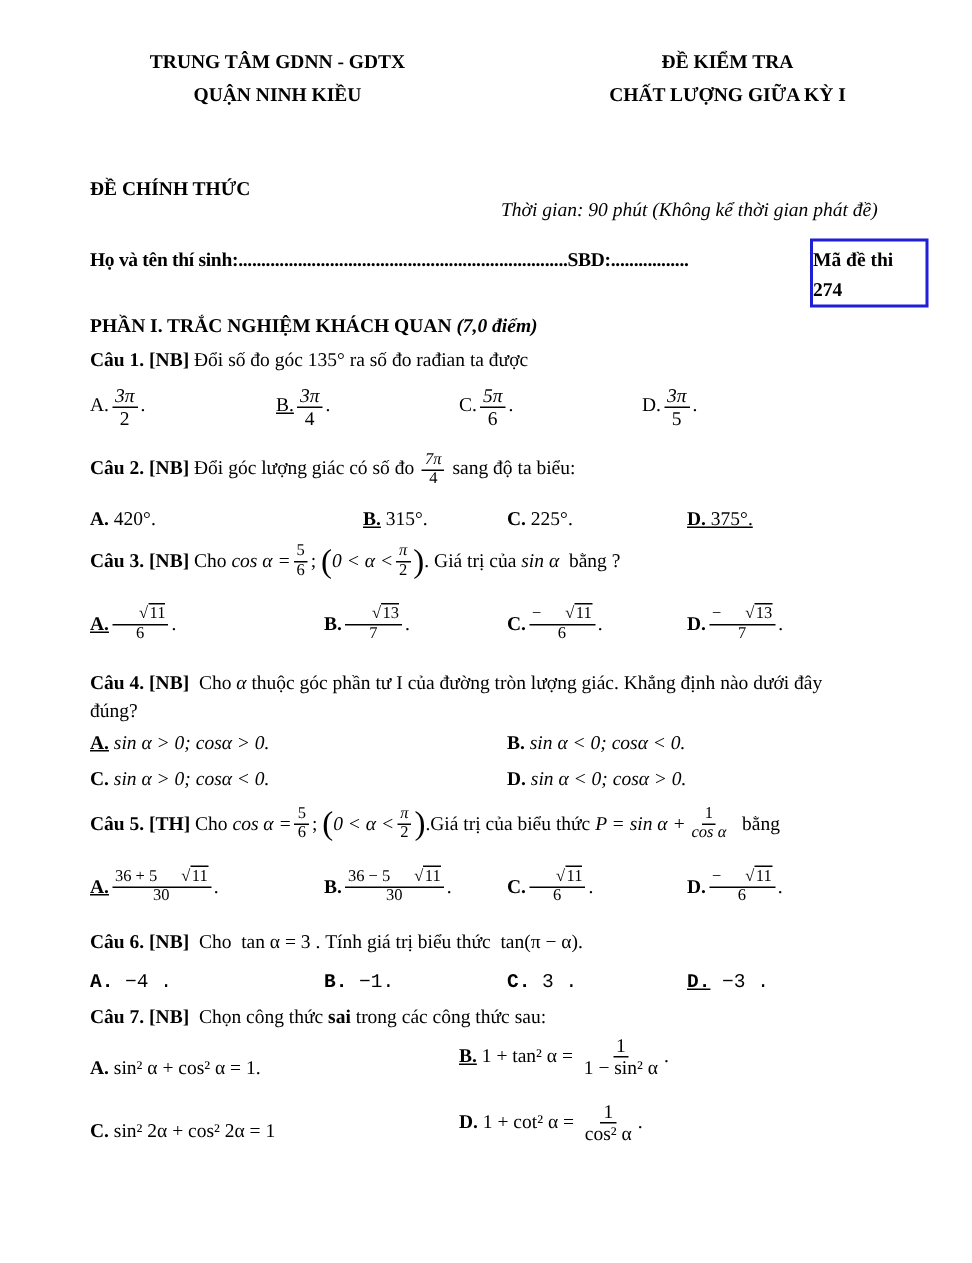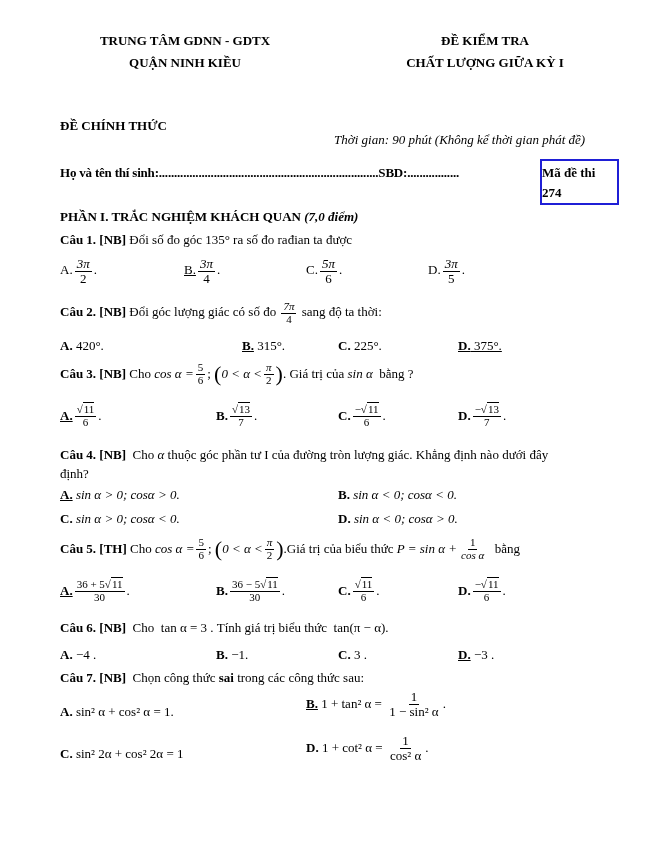--- a/index.html
+++ b/index.html
@@ -11,21 +11,21 @@
   .u { text-decoration:underline; }
   .hdr { font-size:13px; font-weight:bold; text-align:center; }
   .t13 { font-size:13px; line-height:16px; white-space:nowrap; }
   .frac { display:inline-flex; flex-direction:column; align-items:center; vertical-align:middle;
           margin:0 2px; line-height:1.05; }
   .frac .num { border-bottom:1px solid #000; padding:0 2px; }
   .frac .den { padding:0 2px; }
   .frac.big { font-size:13px; }
   .frac.sm { font-size:11px; }
   .math { font-style:italic; }
-  .sqrt { display:inline-block; }
+  .sqrt { display:inline-block;margin-left:16px; }
   .sqrt .rad { border-top:1px solid #000; padding-left:1px; font-style:normal; }
   .paren { font-size:22px; vertical-align:middle; font-weight:normal; line-height:1; }
   .box { border:2px solid #1f1fd6; }
 </style>
 </head>
 <body>
 
 <div class="abs hdr" style="left:60px; top:30px; width:250px; line-height:22px;">
   <div>TRUNG TÂM GDNN - GDTX</div>
   <div>QUẬN NINH KIỀU</div>
@@ -67,21 +67,21 @@
   <span class="abs" style="left:368px; top:6px;"><span>D.</span><span class="frac big">
         <span class="num math">3π</span>
         <span class="den">5</span>
       </span><span>.</span></span>
 </div>
 
 <div class="abs t13" style="left:60px; top:301px;">
   <span class="b">Câu 2. [NB]</span><span> Đổi góc lượng giác có số đo </span><span class="frac sm">
       <span class="num math">7π</span>
       <span class="den">4</span>
-    </span><span> sang độ ta thời:</span>
+    </span><span> sang độ ta biểu:</span>
 </div>
 <div class="abs t13" style="left:60px; top:338px; width:560px; height:18px;">
   <span class="abs" style="left:0;"><span class="b">A.</span><span> 420°.</span></span>
   <span class="abs" style="left:182px;"><span class="b u">B.</span><span> 315°.</span></span>
   <span class="abs" style="left:278px;"><span class="b">C.</span><span> 225°.</span></span>
   <span class="abs" style="left:398px;text-decoration:underline;"><span class="b">D.</span><span> 375°.</span></span>
 </div>
 
 <div class="abs t13" style="left:60px; top:362px; display:flex; align-items:center;">
   <span class="b">Câu 3. [NB]</span>
@@ -116,21 +116,21 @@
         <span class="num"><span>−</span><span class="sqrt">√<span class="rad">11</span></span></span>
         <span class="den">6</span>
       </span>.</span>
   <span class="abs" style="left:398px; top:0; display:flex; align-items:center;"><span class="b">D.</span><span class="frac sm">
         <span class="num"><span>−</span><span class="sqrt">√<span class="rad">13</span></span></span>
         <span class="den">7</span>
       </span>.</span>
 </div>
 
 <div class="abs t13" style="left:60px; top:445px; width:560px; white-space:normal; line-height:19px;">
-  <span class="b">Câu 4. [NB]</span><span style="white-space:pre">  Cho </span><span class="math">α</span><span> thuộc góc phần tư I của đường tròn lượng giác. Khẳng định nào dưới đây</span><br><span>định?</span>
+  <span class="b">Câu 4. [NB]</span><span style="white-space:pre">  Cho </span><span class="math">α</span><span> thuộc góc phần tư I của đường tròn lượng giác. Khẳng định nào dưới đây</span><br><span>đúng?</span>
 </div>
 <div class="abs t13" style="left:60px; top:487px; width:560px; height:40px;">
   <span class="abs" style="left:0; top:0;"><span class="b u">A.</span><span class="math"> sin α &gt; 0; cosα &gt; 0.</span></span>
   <span class="abs" style="left:278px; top:0;"><span class="b">B.</span><span class="math"> sin α &lt; 0; cosα &lt; 0.</span></span>
   <span class="abs" style="left:0; top:24px;"><span class="b">C.</span><span class="math"> sin α &gt; 0; cosα &lt; 0.</span></span>
   <span class="abs" style="left:278px; top:24px;"><span class="b">D.</span><span class="math"> sin α &lt; 0; cosα &gt; 0.</span></span>
 </div>
 
 <div class="abs t13" style="left:60px; top:537px; display:flex; align-items:center;">
   <span class="b">Câu 5. [TH]</span>
@@ -171,21 +171,21 @@
       </span>.</span>
   <span class="abs" style="left:398px; top:0; display:flex; align-items:center;"><span class="b">D.</span><span class="frac sm">
         <span class="num"><span>−</span><span class="sqrt">√<span class="rad">11</span></span></span>
         <span class="den">6</span>
       </span>.</span>
 </div>
 
 <div class="abs t13" style="left:60px; top:620px;">
   <span class="b">Câu 6. [NB]</span><span style="white-space:pre">  Cho  tan α = 3 . Tính giá trị biểu thức  tan(π − α).</span>
 </div>
-<div class="abs t13" style="left:60px; top:647px; width:560px; height:18px;">
+<div class="abs t13" style="left:60px; top:647px; width:560px; height:18px;font-family:Liberation Mono, monospace;">
   <span class="abs" style="left:0;"><span class="b">A.</span><span> −4 .</span></span>
   <span class="abs" style="left:156px;"><span class="b">B.</span><span> −1.</span></span>
   <span class="abs" style="left:278px;"><span class="b">C.</span><span> 3 .</span></span>
   <span class="abs" style="left:398px;"><span class="b u">D.</span><span> −3 .</span></span>
 </div>
 
 <div class="abs t13" style="left:60px; top:670px;">
   <span class="b">Câu 7. [NB]</span><span style="white-space:pre">  Chọn công thức </span><span class="b">sai</span><span> trong các công thức sau:</span>
 </div>
 <div class="abs t13" style="left:60px; top:690px; width:560px; height:90px;">

